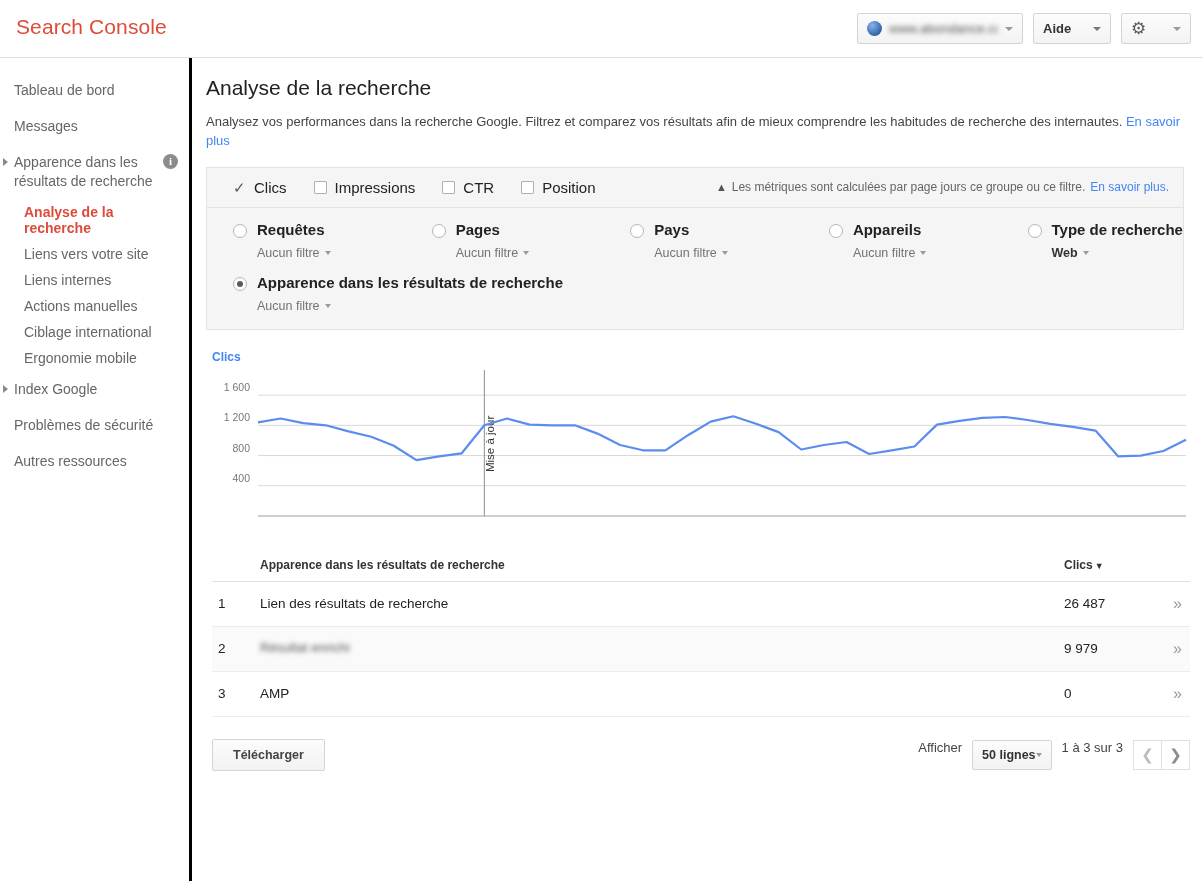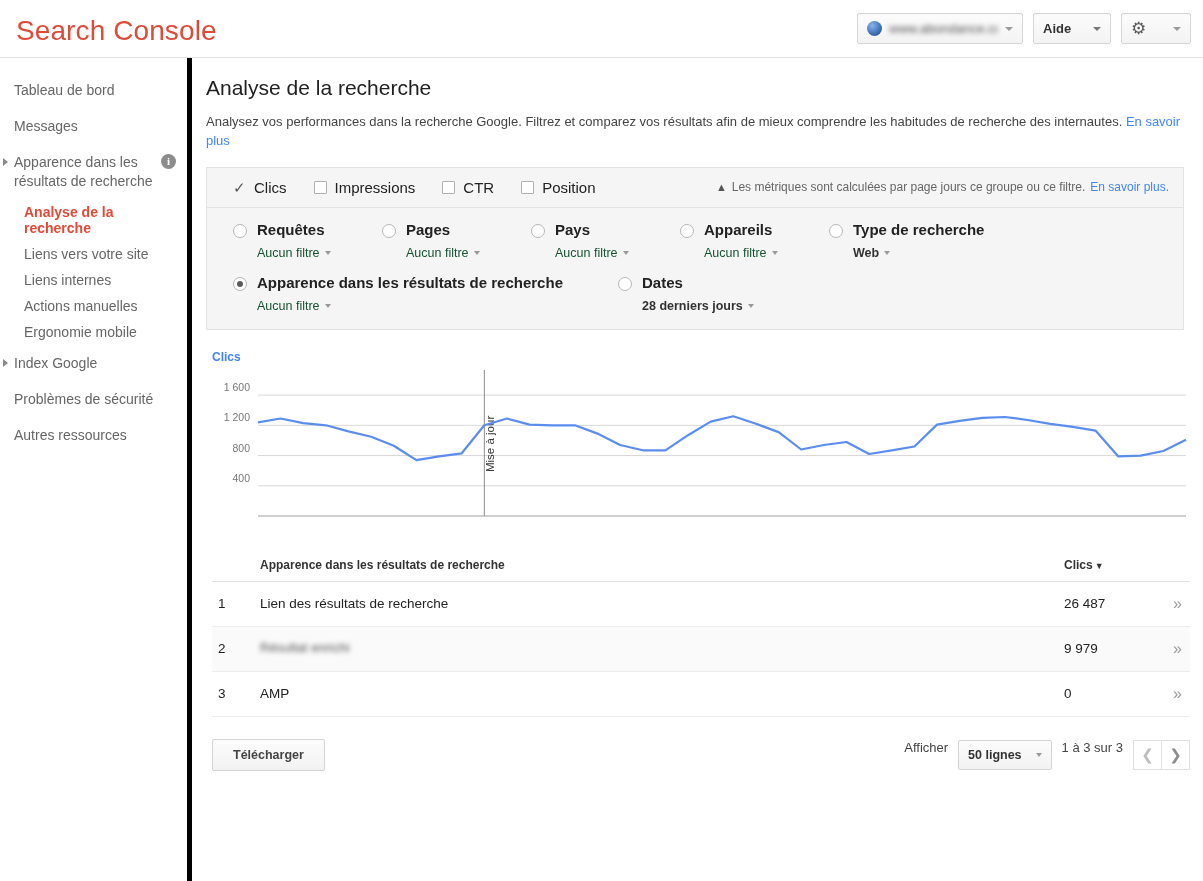--- a/index.html
+++ b/index.html
@@ -15,21 +15,21 @@
   
   #topbar {
     position: relative;
     height: 58px;
     border-bottom: 1px solid #e0e0e0;
     background: #fff;
   }
   #brand {
     position: absolute;
     left: 16px; top: 15px;
-    font-size: 28px;
+    font-size: 21px;
     color: #dd4b39;
     letter-spacing: .1px;
   }
   #topbar-right {
     position: absolute;
     right: 12px; top: 13px;
     display: flex;
     align-items: center;
     gap: 10px;
   }
@@ -72,21 +72,21 @@
   #gear-btn { width: 70px; }
   .gear-glyph { font-size: 17px; color: #5a5a5a; line-height: 1; }
 
   
   #body-wrap { display: flex; height: 823px; }
 
   
   #sidebar {
     width: 192px;
     flex: none;
-    border-right: 5px solid #000000;
+    border-right: 3px solid #000000;
     padding-top: 14px;
     font-size: 14px;
   }
   .nav-item {
     position: relative;
     padding: 9px 24px 9px 14px;
     color: #666;
     cursor: pointer;
     line-height: 1.3;
   }
@@ -170,21 +170,21 @@
     color: #666;
     display: flex;
     align-items: center;
     gap: 5px;
   }
   .warn-tri { font-size: 11px; color: #555; }
 
   #dims {
     padding: 13px 0 16px 26px;
   }
-  .dim-row { display: flex; }
+  .dim-row { display: flex; justify-content: space-between; }
   .dim {
     display: flex;
     align-items: flex-start;
     gap: 10px;
     cursor: pointer;
   }
   .radio {
     width: 14px; height: 14px;
     border: 1px solid #b6b6b6;
     border-radius: 50%;
@@ -197,21 +197,21 @@
     content: "";
     position: absolute;
     left: 3px; top: 3px;
     width: 6px; height: 6px;
     border-radius: 50%;
     background: #5a5a5a;
   }
   .dim-label { font-size: 15px; font-weight: bold; color: #222; line-height: 17px; }
   .dim-filter {
     font-size: 12.5px;
-    color: #14532d;
+    color: #737373;
     margin-top: 8px;
     display: flex;
     align-items: center;
     gap: 5px;
     cursor: pointer;
   }
   .dim-filter.strong { color: #333; font-weight: bold; }
   .mini-caret {
     width: 0; height: 0;
     border-left: 3.5px solid transparent;
@@ -267,21 +267,21 @@
     background: linear-gradient(#fcfcfc,#f2f2f2);
     border-radius: 2px;
     padding: 8px 20px;
     font-size: 12.5px;
     font-weight: bold;
     color: #444;
     cursor: pointer;
   }
   #pager { margin-left: auto; display: flex; gap: 10px; font-size: 13px; color: #444; }
   #rows-select {
-    display: flex; align-items: center; gap: 14px;
+    display: flex; align-items: center; 
     border: 1px solid #d4d4d4;
     background: linear-gradient(#fcfcfc,#f2f2f2);
     border-radius: 2px;
     padding: 7px 9px;
     font-size: 12.5px;
     font-weight: bold;
     color: #333;
     cursor: pointer;
   }
   .pg-arrow {
@@ -335,20 +335,23 @@
       <span>Analyse de la recherche</span>
     </div>
     <div class="nav-sub">
       <span>Liens vers votre site</span>
     </div>
     <div class="nav-sub">
       <span>Liens internes</span>
     </div>
     <div class="nav-sub">
       <span>Actions manuelles</span>
+    </div>
+    <div class="nav-sub">
+      <span>Ciblage international</span>
     </div>
     <div class="nav-sub">
       <span>Ergonomie mobile</span>
     </div>
     <div class="nav-item expandable">
       <span class="tri"></span>
       <span>Index Google</span>
     </div>
     <div class="nav-item">
       <span>Problèmes de sécurité</span>
@@ -448,30 +451,20 @@
           <div class="dim" style="width:385px">
             <span class="radio on"></span>
             <div>
               <div class="dim-label">Apparence dans les résultats de recherche</div>
               <div class="dim-filter">
                 <span>Aucun filtre</span>
                 <span class="mini-caret"></span>
               </div>
             </div>
           </div>
-          <div class="dim">
-            <span class="radio"></span>
-            <div>
-              <div class="dim-label">Dates</div>
-              <div class="dim-filter strong">
-                <span>28 derniers jours</span>
-                <span class="mini-caret"></span>
-              </div>
-            </div>
-          </div>
         </div>
       </div>
     </div>
 
 
     <div id="chart-wrap">
       <div id="chart-legend">Clics</div>
       <div id="chart"><svg width="978" height="160">
             <line x1="46" x2="974" y1="115.77777777777777" y2="115.77777777777777" stroke="#d8d8d8" stroke-width="1"></line>
             <text x="38" y="111.77777777777777" text-anchor="end" font-size="10.5" fill="#777" font-family="&quot;Liberation Sans&quot;, sans-serif">400</text>

